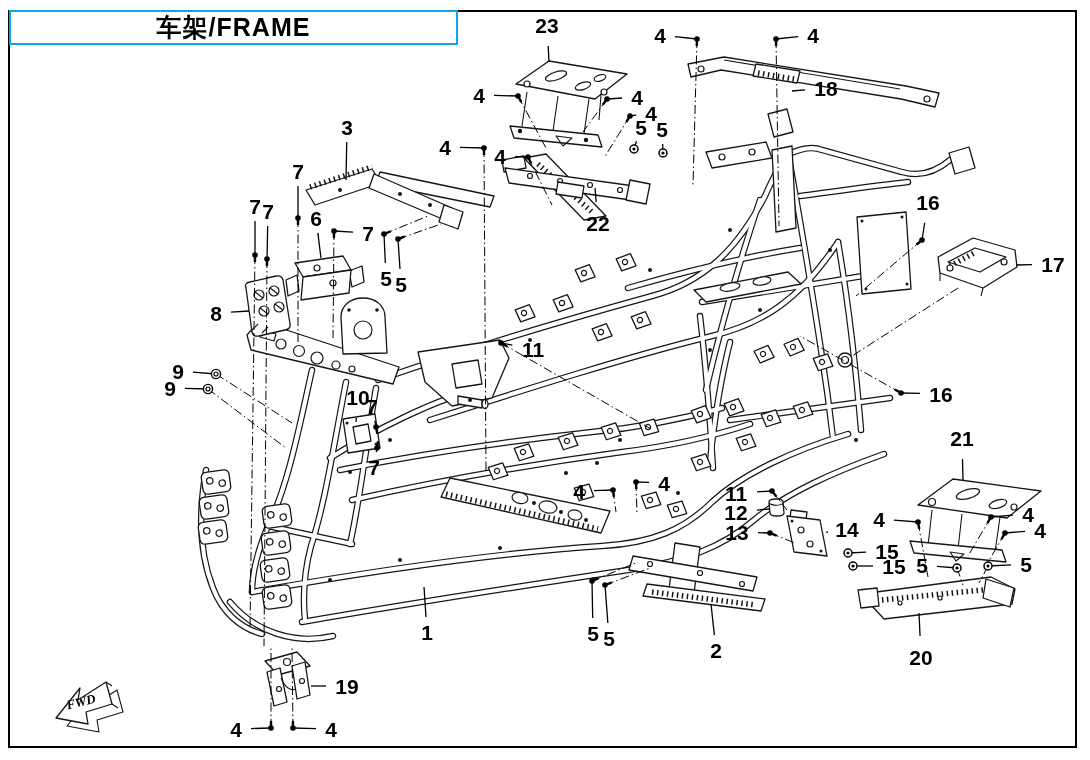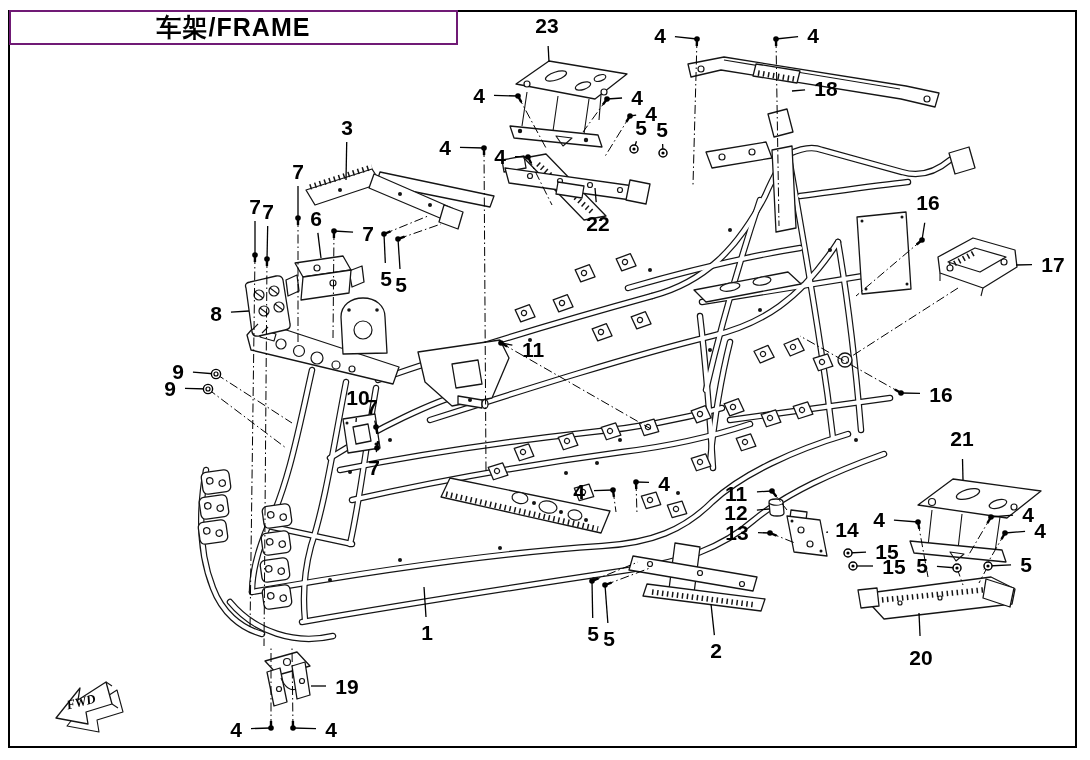--- a/index.html
+++ b/index.html
@@ -1,18 +1,18 @@
 <!DOCTYPE html>
 <html><head>
 <meta charset="utf-8">
 <style>
   html,body{margin:0;padding:0;background:#fff;}
   .stage{position:relative;width:1090px;height:760px;background:#fff;overflow:hidden;
          font-family:"Liberation Sans","DejaVu Sans",sans-serif;}
-  .title-box{position:absolute;left:9px;top:10px;width:449px;height:35px;border:2px solid #701a75;
+  .title-box{position:absolute;left:9px;top:10px;width:449px;height:35px;border:2px solid #0ea5e9;
              box-sizing:border-box;display:flex;align-items:center;justify-content:center;
              font-size:25px;font-weight:bold;color:#000;background:#fff;letter-spacing:1px;}
   svg{position:absolute;left:0;top:0;}
   .tube{stroke:#151515;stroke-width:6.5;fill:none;stroke-linecap:round;}
   .tube-core{stroke:#ffffff;stroke-width:4.1;fill:none;stroke-linecap:round;}
   .part{fill:#ffffff;stroke:#151515;stroke-width:1.3;stroke-linejoin:round;}
   .thin{fill:none;stroke:#151515;stroke-width:1.1;stroke-linejoin:round;}
   .hole{fill:#ffffff;stroke:#151515;stroke-width:1.2;}
   .dot{fill:#151515;stroke:none;}
   .teeth{fill:none;stroke:#151515;stroke-width:5.5;stroke-dasharray:1.5 3.5;}

